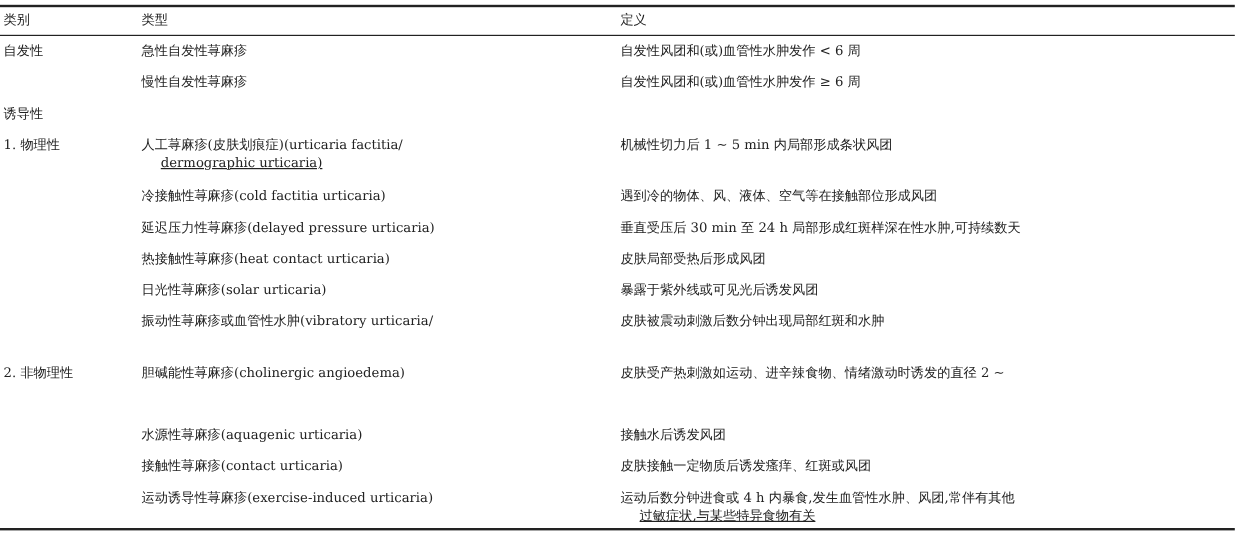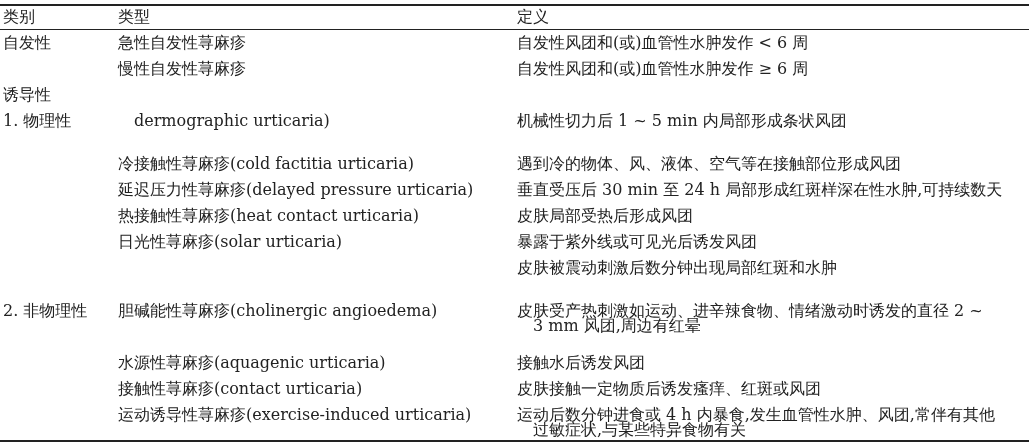--- a/index.html
+++ b/index.html
@@ -2,25 +2,25 @@
 <html><head>
 <meta charset="utf-8">
 <style>
   html, body { margin: 0; padding: 0; background: #ffffff; }
   body { width: 1029px; height: 445px; position: relative; overflow: hidden;
          font-family: "DejaVu Serif", "Liberation Serif", serif; color: #222; }
   .rule { position: absolute; left: 0; width: 1029px; background: #222; }
   .rule.top { top: 4px; height: 1.5px; }
   .rule.head { top: 29px; height: 1px; }
   .rule.bottom { top: 440px; height: 1.5px; }
-  .cell { position: absolute; font-size: 16px; line-height: 15px; white-space: nowrap; }
+  .cell { position: absolute; font-size: 11px; line-height: 15px; white-space: nowrap; }
   .c1 { left: 3px; }
   .c2 { left: 118px; }
   .c3 { left: 517px; }
-  .cont { padding-left: 16px; display: block; }
+  .cont { padding-left: 16px; display: block; text-decoration: underline; }
 </style>
 </head>
 <body>
 
 <div class="rule top"></div>
 <div class="rule head"></div>
 <div class="rule bottom"></div>
 
 <div class="cell c1" style="top:9px">类别</div>
 <div class="cell c2" style="top:9px">类型</div>
@@ -30,45 +30,46 @@
 <div class="cell c2" style="top:35px">急性自发性荨麻疹</div>
 <div class="cell c3" style="top:35px">自发性风团和(或)血管性水肿发作 &lt; 6 周</div>
 
 <div class="cell c2" style="top:61px">慢性自发性荨麻疹</div>
 <div class="cell c3" style="top:61px">自发性风团和(或)血管性水肿发作 ≥ 6 周</div>
 
 <div class="cell c1" style="top:87px">诱导性</div>
 
 <div class="cell c1" style="top:113px">1. 物理性</div>
 <div class="cell c2" style="top:113px">
+  <span>人工荨麻疹(皮肤划痕症)(urticaria factitia/</span>
   <span class="cont">dermographic urticaria)</span>
 </div>
 <div class="cell c3" style="top:113px">机械性切力后 1 ~ 5 min 内局部形成条状风团</div>
 
 <div class="cell c2" style="top:156px">冷接触性荨麻疹(cold factitia urticaria)</div>
 <div class="cell c3" style="top:156px">遇到冷的物体、风、液体、空气等在接触部位形成风团</div>
 
 <div class="cell c2" style="top:182px">延迟压力性荨麻疹(delayed pressure urticaria)</div>
 <div class="cell c3" style="top:182px">垂直受压后 30 min 至 24 h 局部形成红斑样深在性水肿,可持续数天</div>
 
 <div class="cell c2" style="top:208px">热接触性荨麻疹(heat contact urticaria)</div>
 <div class="cell c3" style="top:208px">皮肤局部受热后形成风团</div>
 
 <div class="cell c2" style="top:234px">日光性荨麻疹(solar urticaria)</div>
 <div class="cell c3" style="top:234px">暴露于紫外线或可见光后诱发风团</div>
 
 <div class="cell c2" style="top:260px">
+  <span>振动性荨麻疹或血管性水肿(vibratory urticaria/</span>
 </div>
 <div class="cell c3" style="top:260px">皮肤被震动刺激后数分钟出现局部红斑和水肿</div>
 
 <div class="cell c1" style="top:303px">2. 非物理性</div>
 <div class="cell c2" style="top:303px">胆碱能性荨麻疹(cholinergic angioedema)</div>
 <div class="cell c3" style="top:303px">
   <span>皮肤受产热刺激如运动、进辛辣食物、情绪激动时诱发的直径 2 ~</span>
-  <span class="cont">3 mm 风团,周边有红晕</span>
 </div>
 
 <div class="cell c2" style="top:355px">水源性荨麻疹(aquagenic urticaria)</div>
 <div class="cell c3" style="top:355px">接触水后诱发风团</div>
 
 <div class="cell c2" style="top:381px">接触性荨麻疹(contact urticaria)</div>
 <div class="cell c3" style="top:381px">皮肤接触一定物质后诱发瘙痒、红斑或风团</div>
 
 <div class="cell c2" style="top:407px">运动诱导性荨麻疹(exercise-induced urticaria)</div>
 <div class="cell c3" style="top:407px">

